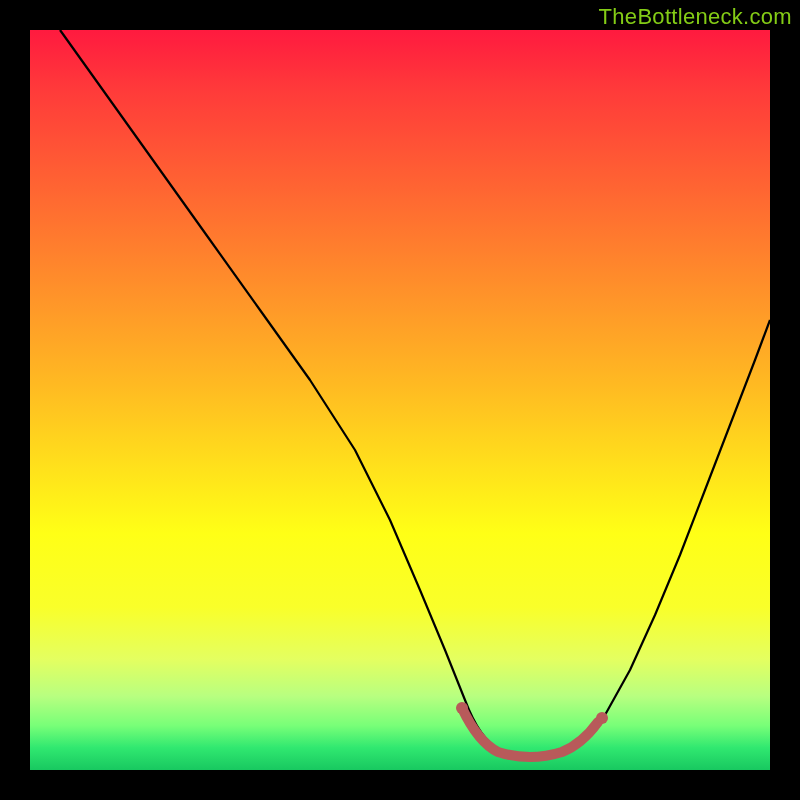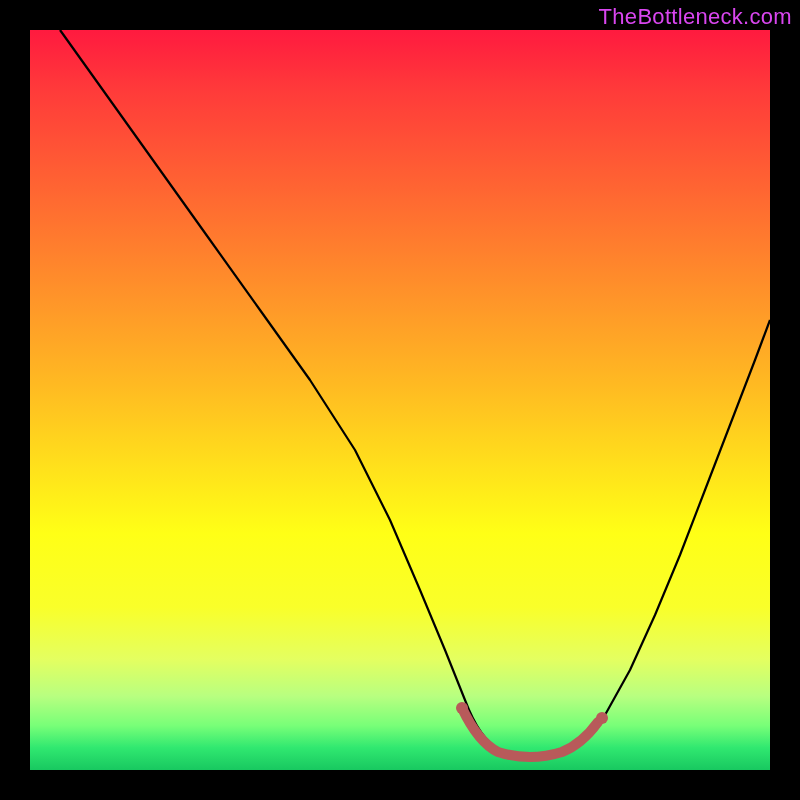--- a/index.html
+++ b/index.html
@@ -37,21 +37,21 @@
       #b8ff80 90%,
       #78ff78 94%,
       #30e870 97%,
       #18c860 100%
     );
   }
   .watermark {
     position: absolute;
     top: 4px;
     right: 8px;
-    color: #d946ef;
+    color: #84cc16;
     font-size: 22px;
     font-weight: 500;
     letter-spacing: 0.3px;
     user-select: none;
   }
   svg.curve {
     position: absolute;
     left: 0;
     top: 0;
     width: 740px;

